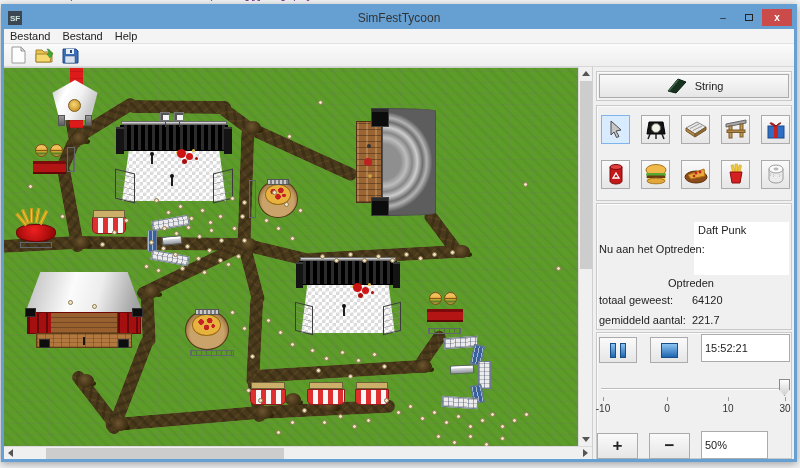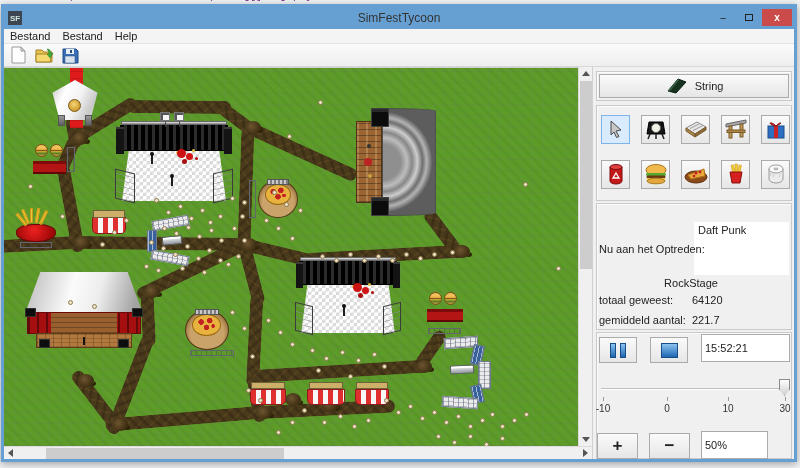--- a/index.html
+++ b/index.html
@@ -609,21 +609,21 @@
               <ellipse cx="11" cy="6" rx="7" ry="4" fill="#fbfbfb" stroke="#9a9a9a"></ellipse>
               <ellipse cx="11" cy="6" rx="2.5" ry="1.4" fill="#b8b8b8"></ellipse>
               <path d="M5 10 q2 1.5 0 3 M8 11 q2 1.5 0 3 M14 11 q2 1.5 0 3 M17 10 q2 1.5 0 3" stroke="#c8c8c8" fill="none"></path>
             </svg></span>
         </button>
         <div id="toolgrid"></div>
 
       <div class="group" style="left:3px;top:136px;width:196px;height:127px;"></div>
       <div class="daft-box" style="left:101px;top:155px;width:95px;height:53px;">Daft Punk</div>
       <div class="plabel" style="left:6px;top:176px;">Nu aan het Optreden:</div>
-      <div class="plabel" style="left:0;top:210px;width:196px;text-align:center;">RockStage</div>
+      <div class="plabel" style="left:0;top:210px;width:196px;text-align:center;">Optreden</div>
       <div class="plabel" style="left:6px;top:227px;">totaal geweest:</div>
       <div class="plabel" style="left:99px;top:227px;">64120</div>
       <div class="plabel" style="left:6px;top:247px;">gemiddeld aantal:</div>
       <div class="plabel" style="left:99px;top:247px;">221.7</div>
 
       <div class="group" style="left:3px;top:265px;width:196px;height:127px;"></div>
       <button class="btn" style="left:6px;top:270px;width:38px;height:26px;">
         <span class="pauseic">
             <i></i>
             <i></i>

